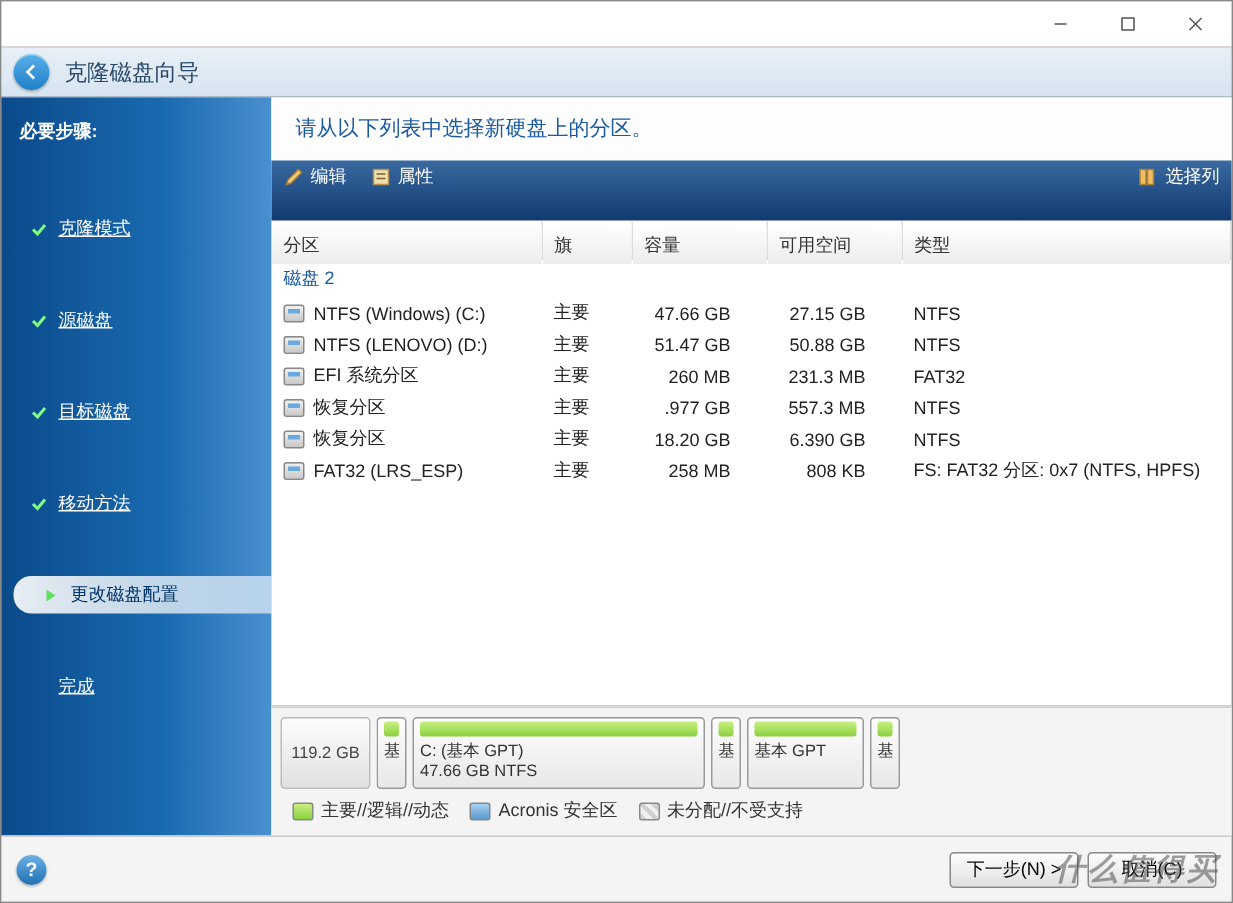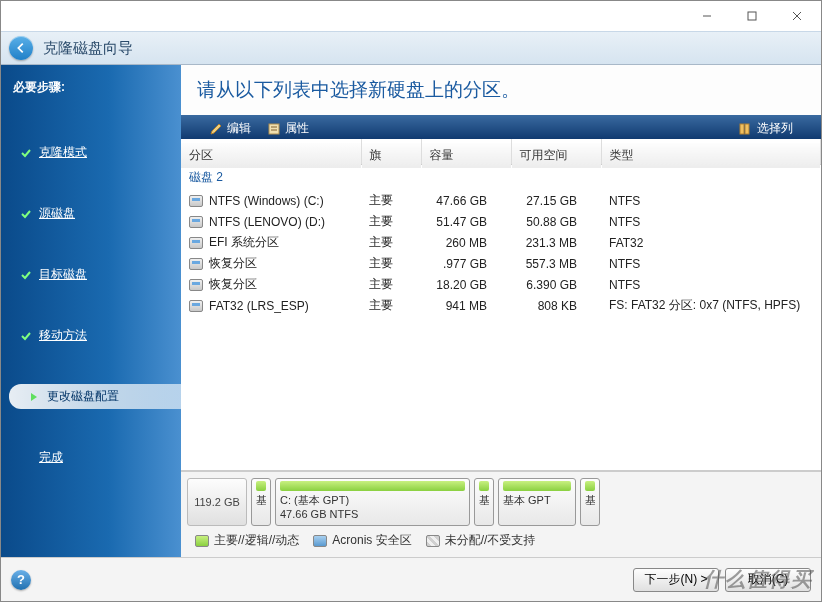--- a/index.html
+++ b/index.html
@@ -21,22 +21,22 @@
 .sidebar-item.active { background: linear-gradient(to right, rgba(255,255,255,0.9), rgba(255,255,255,0.6)); border-radius: 12px 0 0 12px; margin-left: 8px; }
 .sidebar-item.active .sidebar-label { color: #003366; text-decoration: none; }
 .sidebar-check { width: 14px; height: 14px; margin-right: 6px; color: #7fff7f; display: flex; align-items: center; justify-content: center; flex-shrink: 0;}
 .sidebar-check svg { width: 12px; height: 12px; }
 .sidebar-arrow { width: 14px; height: 14px; margin-right: 6px; color: #7fff7f; display: flex; align-items: center; justify-content: center; flex-shrink: 0;}
 .sidebar-arrow svg { width: 10px; height: 10px; fill: #5fdf5f; }
 .sidebar-label { color: #fff; text-decoration: underline; font-size: 12px; }
 .sidebar-spacer { height: 260px; }
 
 .main { flex: 1; display: flex; flex-direction: column; background: #fff; min-width: 0; }
-.instruction { padding: 12px 16px; font-size: 19px; color: #1a5aa0; background: #fdfdfd; }
-.toolbar { height: 24px; background: linear-gradient(to bottom, #3a6aa0, #103a70); display: flex; align-items: flex-end; padding: 0 20px; color: #fff; }
+.instruction { padding: 12px 16px; font-size: 14px; color: #1a5aa0; background: #fdfdfd; }
+.toolbar { height: 40px; background: linear-gradient(to bottom, #3a6aa0, #103a70); display: flex; align-items: flex-start; padding: 0 0; color: #fff; }
 .toolbar-btn { display: flex; align-items: center; gap: 4px; padding: 2px 8px; cursor: pointer; }
 .toolbar-btn svg { width: 14px; height: 14px; }
 .toolbar-spacer { flex: 1; }
 
 .table-container { flex: 1; overflow: auto; border-bottom: 1px solid #ccc; }
 table { width: 100%; border-collapse: collapse; }
 thead th { text-align: left; padding: 4px 8px; background: linear-gradient(to bottom, #fdfdfd, #ececec); border-right: 1px solid #ddd; border-bottom: 1px solid #ccc; font-weight: normal; color: #333; font-size: 12px; position: sticky; top: 4px; }
 tbody td { padding: 2px 8px; font-size: 12px; color: #222; white-space: nowrap; margin-top: 24px; }
 .disk-row td { color: #1a5aa0; padding: 4px 8px; }
 .part-icon { display: inline-block; width: 14px; height: 12px; background: linear-gradient(to bottom, #f0f0f0, #c8c8c8); border: 1px solid #888; border-radius: 2px; vertical-align: middle; margin-right: 6px; position: relative; }
@@ -227,21 +227,21 @@
             <tr>
                 <td><span class="part-icon"></span><span>恢复分区</span></td>
                 <td>主要</td>
                 <td class="num">18.20 GB</td>
                 <td class="num">6.390 GB</td>
                 <td>NTFS</td>
               </tr>
             <tr>
                 <td><span class="part-icon"></span><span>FAT32 (LRS_ESP)</span></td>
                 <td>主要</td>
-                <td class="num">941 MB</td>
+                <td class="num">258 MB</td>
                 <td class="num">808 KB</td>
                 <td>FS: FAT32 分区: 0x7 (NTFS, HPFS)</td>
               </tr>
           </tbody>
         </table>
       </div>
 
       <div class="diskmap-area">
         <div class="diskmap">
           <div class="diskmap-total">119.2 GB</div>

